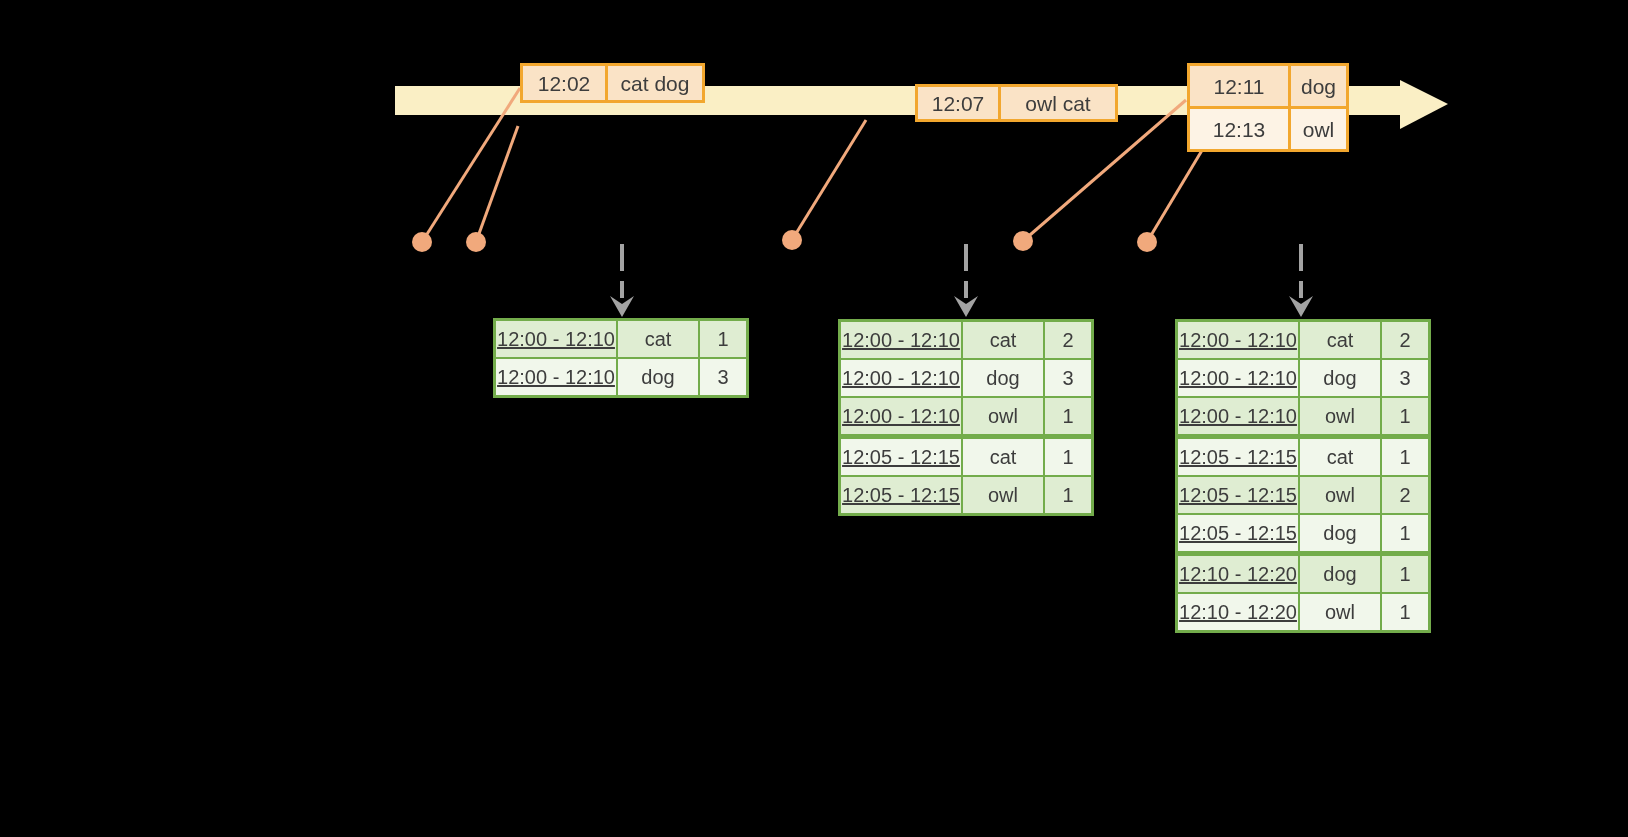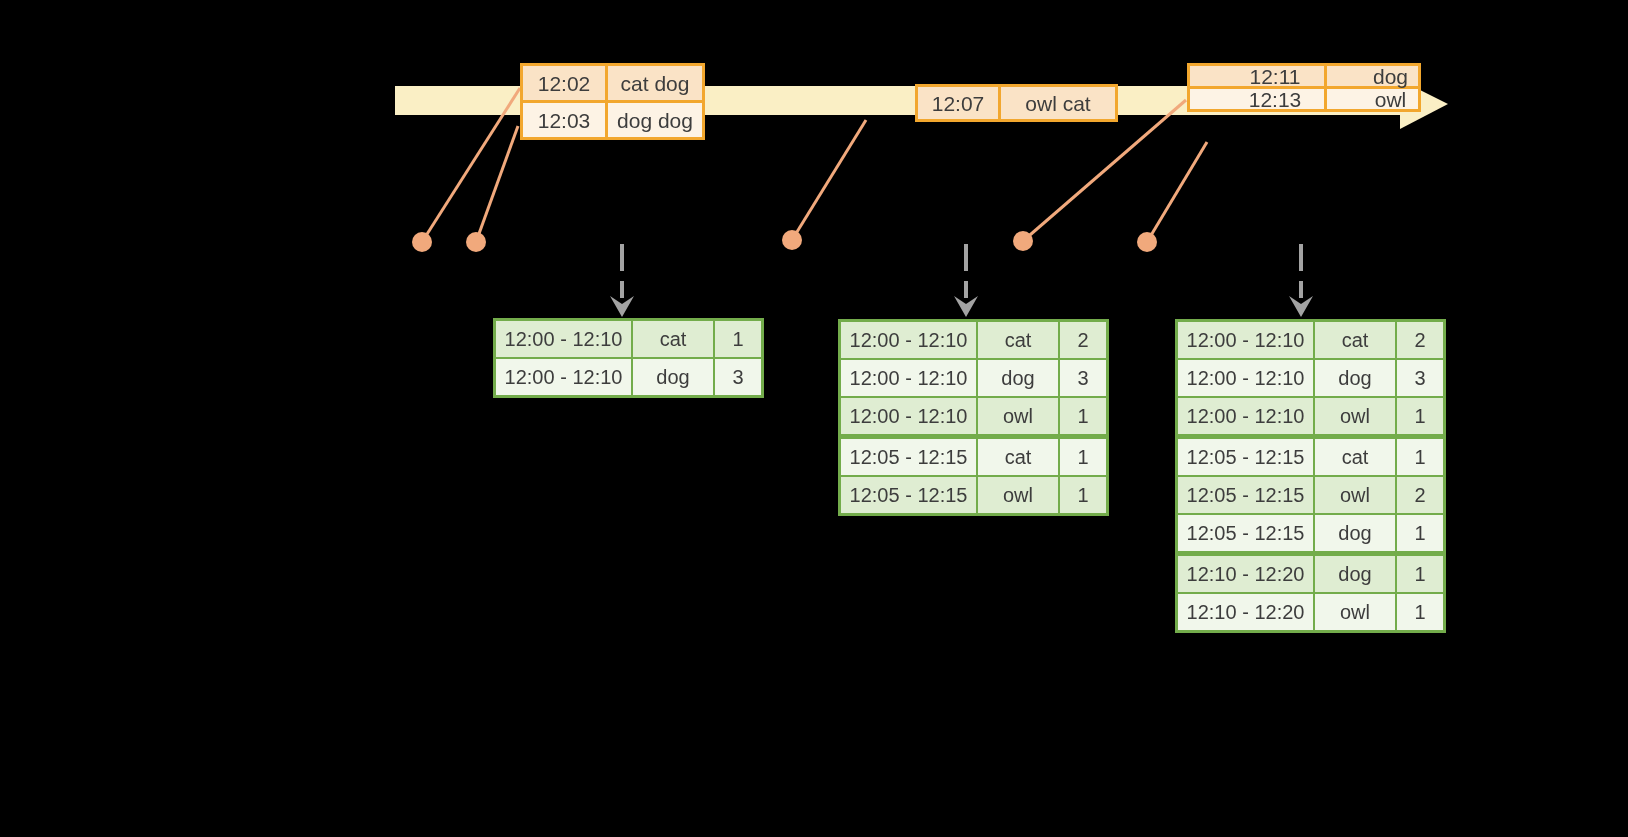--- a/index.html
+++ b/index.html
@@ -61,31 +61,31 @@
   }
   .result-table .row{display:flex;gap:2px;height:36px;margin-top:2px;}
   .result-table .row:first-child{margin-top:0;}
   .result-table .row.break{margin-top:5px;}
   .result-table .cell{
     display:flex;align-items:center;justify-content:center;
     font-size:20px;line-height:1;color:var(--txt);
   }
   .result-table .row.dark  .cell{background:var(--g-dark);}
   .result-table .row.light .cell{background:var(--g-light);}
-  .result-table .w1{width:135px;}
+  .result-table .w1{width:120px;text-decoration:underline;}
   .result-table .w2{width:80px;}
   .result-table .w3{width:46px;}
 
   
   #event-table-0{left:520px;top:63px;text-align:center;--c1:82px;--c2:94px;}
   #event-table-0 .cell{height:34px;}
   #event-table-1{left:915px;top:84px;--c1:80px;--c2:114px;}
   #event-table-1 .cell{height:32px;}
   #event-table-2{left:1187px;top:63px;--c1:98px;--c2:55px;}
-  #event-table-2 .cell{height:20px;padding-left:36px;}
+  #event-table-2 .cell{height:40px;}
 
   #result-table-0{left:493px;top:318px;}
   #result-table-1{left:838px;top:319px;}
   #result-table-2{left:1175px;top:319px;}
 </style>
 </head>
 <body>
 
 <div id="canvas">
 
@@ -112,24 +112,20 @@
     <polygon class="trigger-head" points="954,296 966,304 978,296 966,317"></polygon>
     <line class="trigger-line" x1="1301" y1="244" x2="1301" y2="298"></line>
     <polygon class="trigger-head" points="1289,296 1301,304 1313,296 1301,317"></polygon>
   </svg>
 
   <div id="event-table-0" class="event-table">
       <div class="row dark">
         <div class="cell c1">12:02</div>
         <div class="cell c2">cat dog</div>
       </div>
-      <div class="row light">
-        <div class="cell c1">12:03</div>
-        <div class="cell c2">dog dog</div>
-      </div>
     </div>
   <div id="event-table-1" class="event-table">
       <div class="row dark">
         <div class="cell c1">12:07</div>
         <div class="cell c2">owl cat</div>
       </div>
     </div>
   <div id="event-table-2" class="event-table">
       <div class="row dark">
         <div class="cell c1">12:11</div>

